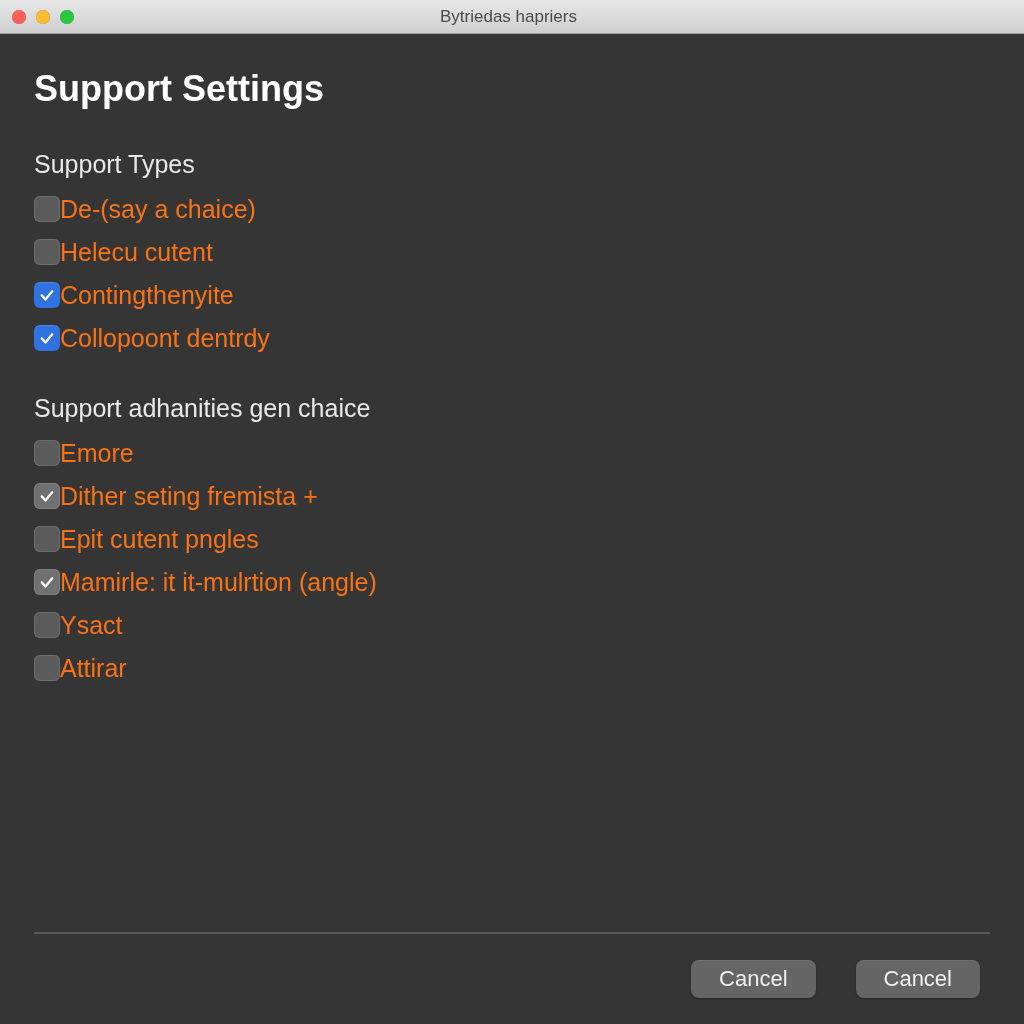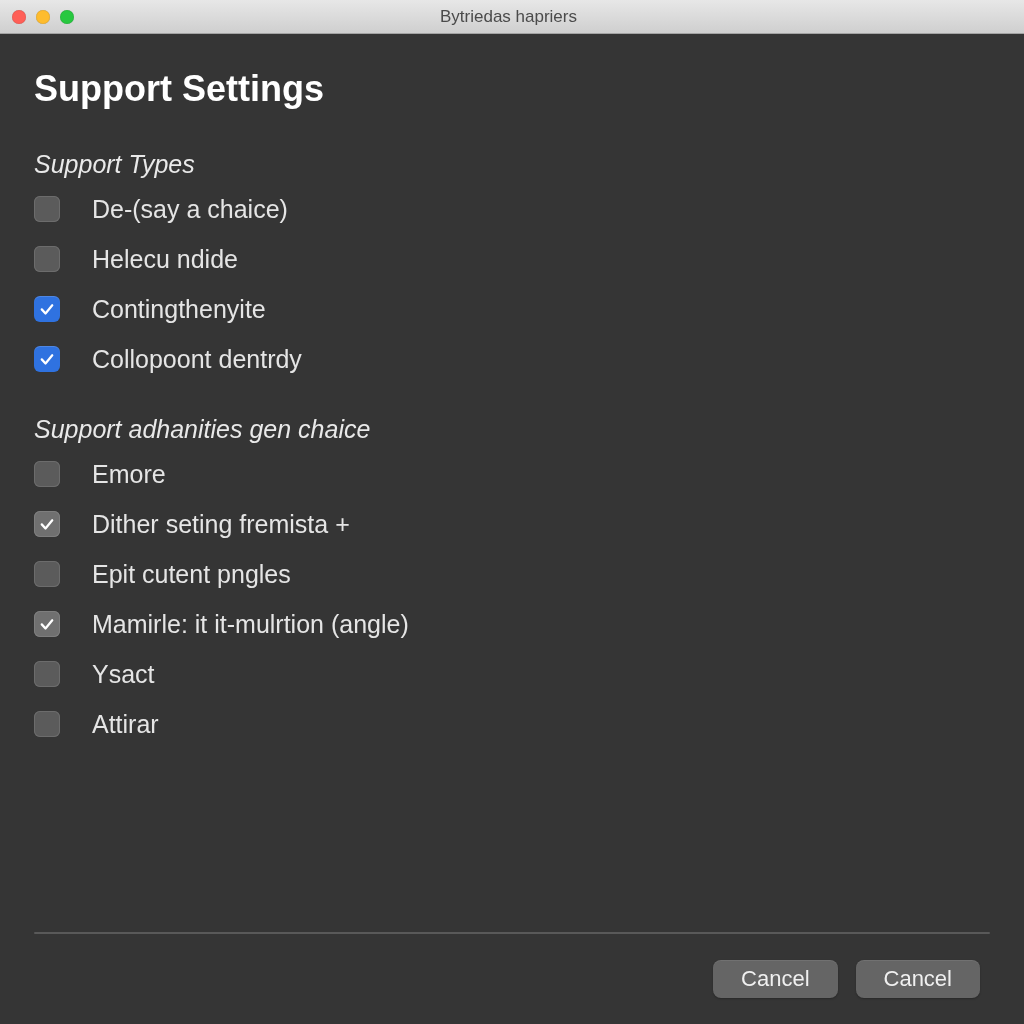--- a/index.html
+++ b/index.html
@@ -58,32 +58,31 @@
     color: #ffffff;
     margin-bottom: 40px;
     margin-top: 8px;
   }
 
   .section-title {
     font-size: 25px;
     font-weight: 500;
     color: #e9e9e9;
     margin-bottom: 10px;
-    font-style: italic;
   }
 
   .section { margin-bottom: 36px; }
 
   .option-row {
     display: flex;
     align-items: center;
-    gap: 32px;
-    margin: 10px 0 3px 0;
+    gap: 0;
+    margin: 3px 0 3px 0;
     font-size: 25px;
-    color: #e5e5e5;
+    color: #f97316;
     line-height: 1.6;
   }
 
   .checkbox {
     width: 26px; height: 26px;
     border-radius: 6px;
     display: inline-flex;
     align-items: center;
     justify-content: center;
     flex-shrink: 0;
@@ -120,21 +119,21 @@
   }
   .separator {
     height: 2px;
     background: #595959;
     border-radius: 1px;
     margin-bottom: 26px;
   }
   .button-row {
     display: flex;
     justify-content: flex-end;
-    gap: 18px;
+    gap: 40px;
     padding-right: 10px;
   }
   .btn {
     background: #656565;
     color: #f0f0f0;
     font-size: 22px;
     padding: 6px 28px;
     border-radius: 8px;
     border: none;
     cursor: pointer;
@@ -159,21 +158,21 @@
 
   <div id="sections-host">
       <div class="section">
         <div class="section-title">Support Types</div>
         <div class="option-row">
           <span class="checkbox unchecked"></span>
           <span>De-(say a chaice)</span>
         </div>
         <div class="option-row">
           <span class="checkbox unchecked"></span>
-          <span>Helecu ndide</span>
+          <span>Helecu cutent</span>
         </div>
         <div class="option-row">
           <span class="checkbox blue">
             <svg viewBox="0 0 24 24">
               <path d="M5 12.5 L10 18 L19 7"></path>
             </svg>
           </span>
           <span>Contingthenyite</span>
         </div>
         <div class="option-row">

